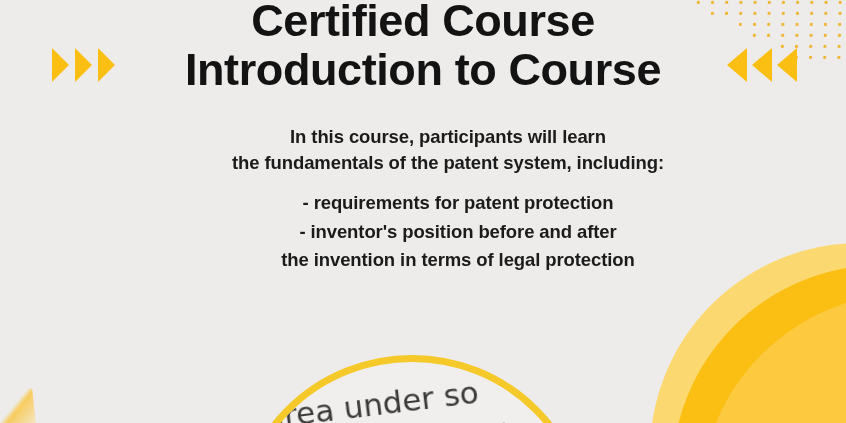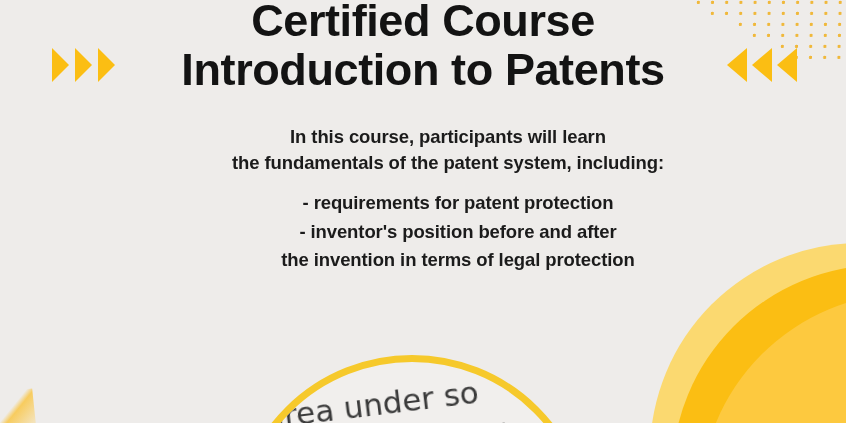--- a/index.html
+++ b/index.html
@@ -193,21 +193,21 @@
 
   <div class="magnifier">
     <div class="mag-text">
       <div class="mag-line l1">area under so</div>
       <div class="mag-line l2">liceman or social w</div>
     </div>
   </div>
 
   <div class="title-block">
     <div class="title-line-1">Certified Course</div>
-    <div class="title-line-2">Introduction to Patents</div>
+    <div class="title-line-2">Introduction to Course</div>
   </div>
 
   <div class="body-block">
     <div class="intro-line">In this course, participants will learn</div>
     <div class="intro-line">the fundamentals of the patent system, including:</div>
     <div class="bullet-list">
       <div class="bullet-line">- requirements for patent protection</div>
       <div class="bullet-line">- inventor's position before and after</div>
       <div class="bullet-line">the invention in terms of legal protection</div>
     </div>

